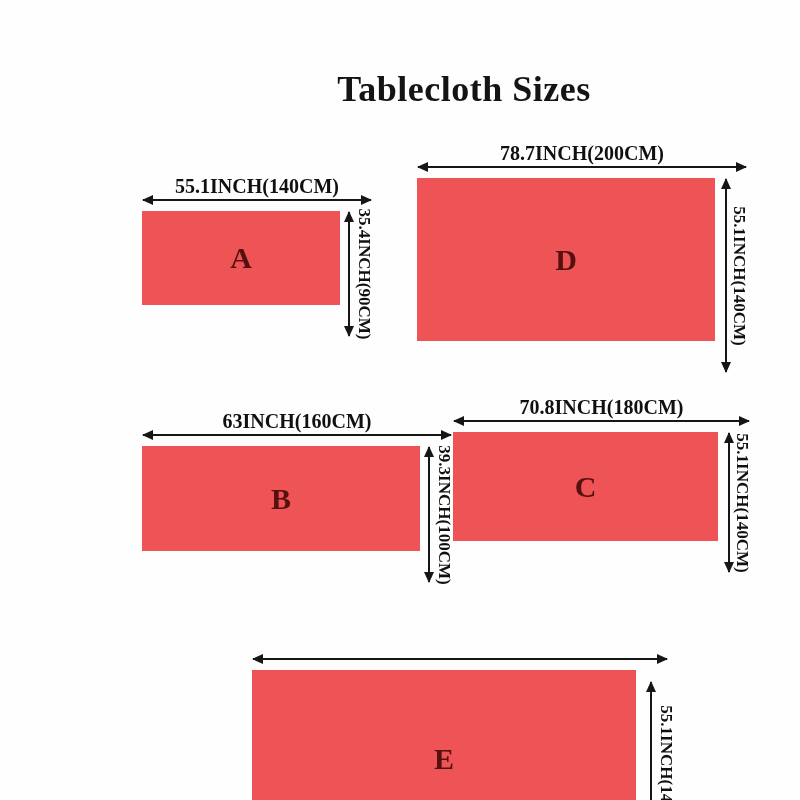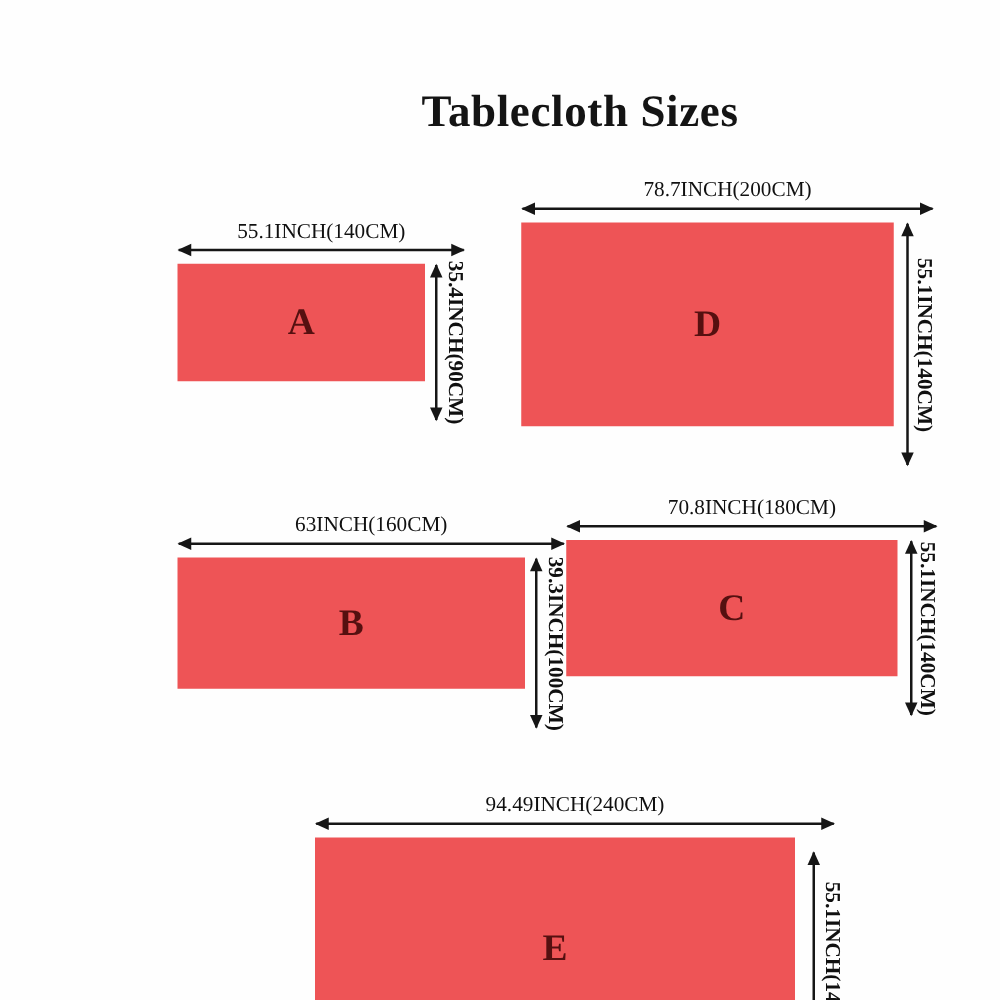--- a/index.html
+++ b/index.html
@@ -72,22 +72,22 @@
   }
   .h-arrow::before { left: -1px;  border-right: 11px solid var(--arrow); }
   .h-arrow::after  { right: -1px; border-left: 11px solid var(--arrow); }
 
   .h-label {
     position: absolute;
     left: 50%;
     top: -36px;
     transform: translateX(-50%);
     white-space: nowrap;
-    font-size: 17px;
-    font-weight: 400;
+    font-size: 20px;
+    font-weight: 700;
     color: var(--label);
   }
 
   
   .v-arrow {
     position: absolute;
     right: -10px;
     top: 1px;
     width: 2px;
     height: calc(100% - 2px);
@@ -160,21 +160,20 @@
     <div class="h-label">70.8INCH(180CM)</div>
     <div class="h-arrow"></div>
     <div class="cloth">
       <span class="letter">C</span>
     </div>
     <div class="v-arrow"></div>
     <div class="v-label">55.1INCH(140CM)</div>
   </section>
 
   <section class="fig figE">
-    <div class="h-label">94.49INCH(240CM)</div>
     <div class="h-arrow"></div>
     <div class="cloth">
       <span class="letter">E</span>
     </div>
     <div class="v-arrow"></div>
     <div class="v-label">55.1INCH(140CM)</div>
   </section>
 
 </div>
 

